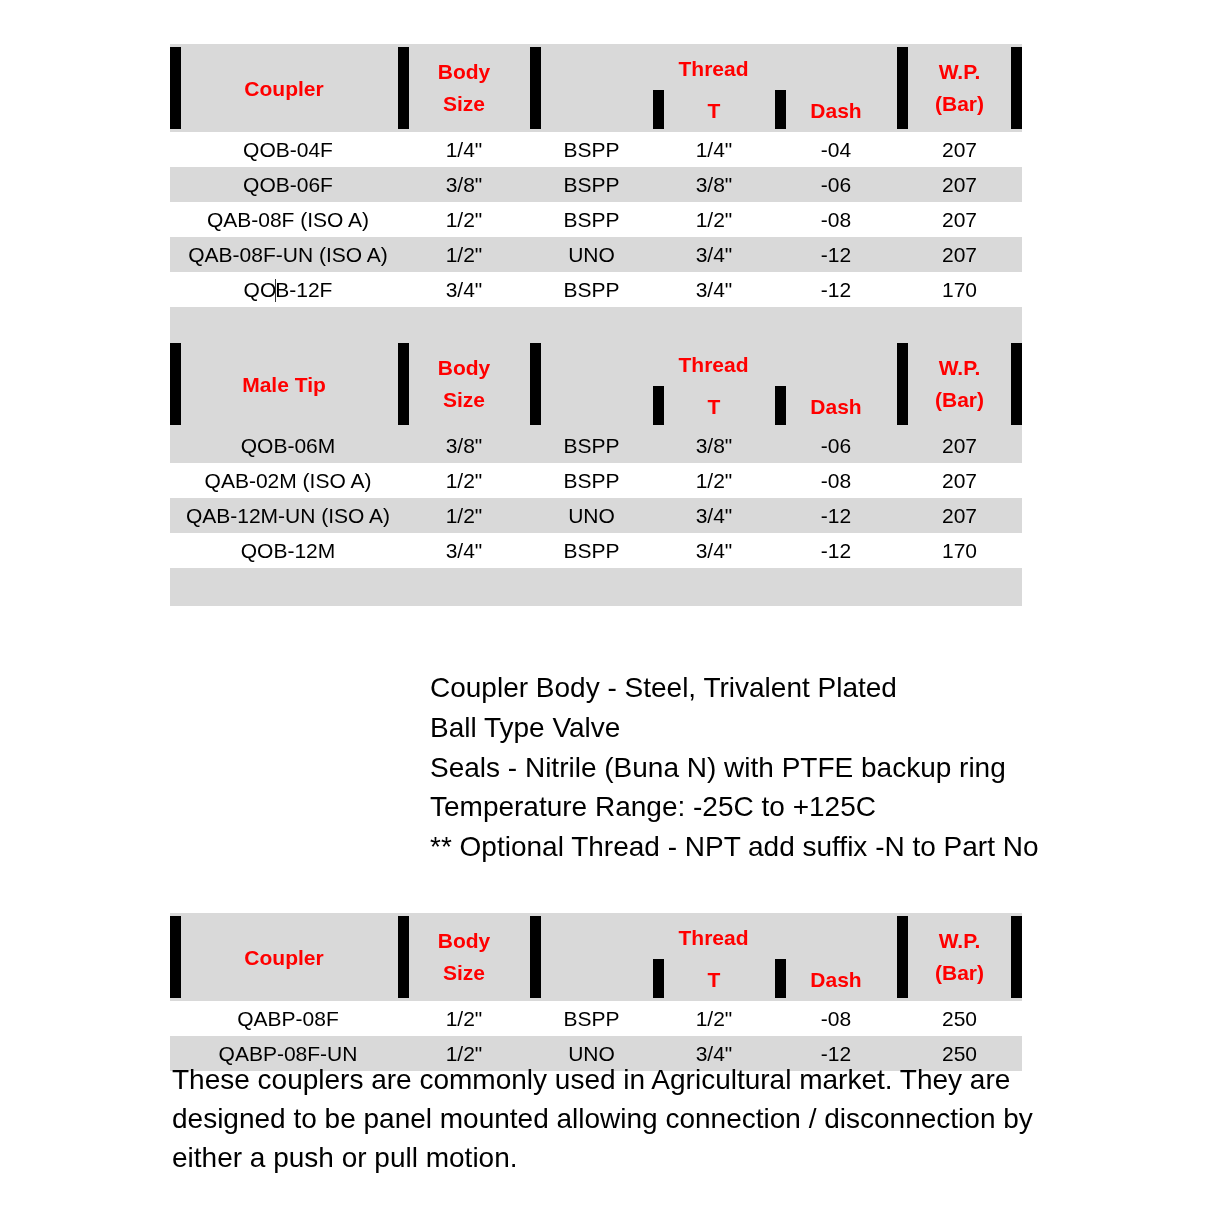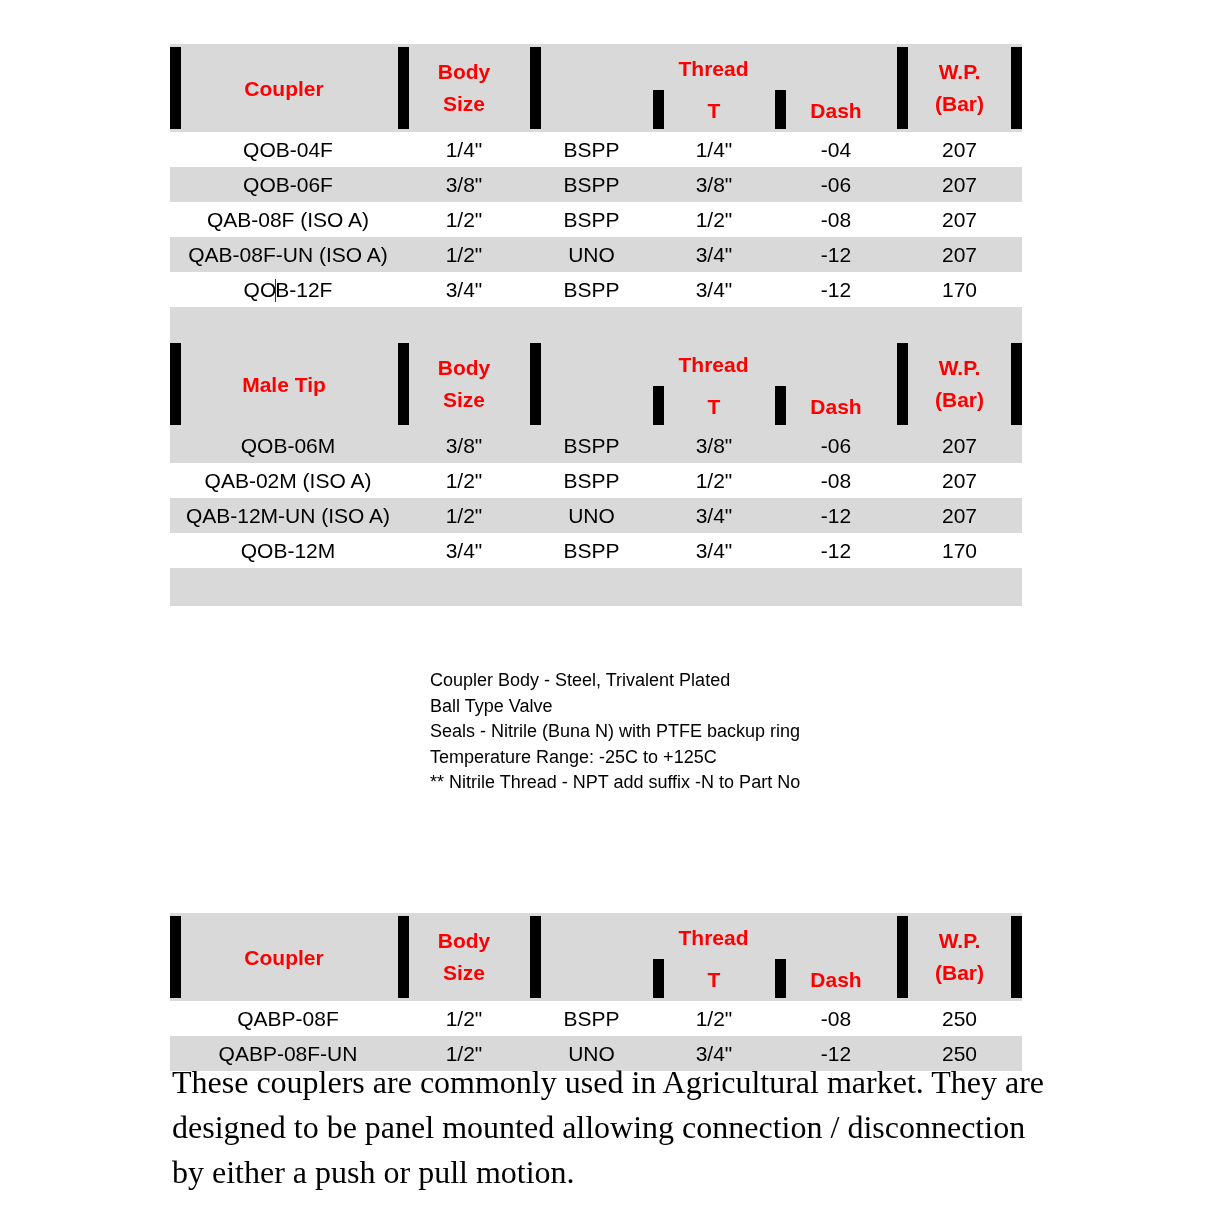--- a/index.html
+++ b/index.html
@@ -129,35 +129,35 @@
     letter-spacing: 0.2px;
     line-height: 1.25;
     font-family: "Liberation Sans", sans-serif;
   }
   .tech-list {
     margin: 0;
     padding: 0 0 0 26px;
     list-style: none;
   }
   .tech-list li {
-    font-size: 18px;
+    font-size: 28px;
     line-height: 1.42;
     font-family: "Liberation Sans", sans-serif;
     white-space: nowrap;
   }
 
   
   .bottom-note {
     position: absolute;
     left: 172px;
     top: 1060px;
     width: 880px;
-    font-size: 32px;
+    font-size: 28px;
     line-height: 1.40;
-    font-family: Liberation Serif, serif;
+    font-family: Liberation Sans, sans-serif;
   }
 </style>
 </head>
 <body>
 
 <div class="page">
 
   <div class="spec-table" id="tbl0" style="top:44px;">
     <div class="hdr-wrap">
       <div class="hdr-grid">
@@ -331,21 +331,21 @@
         </tbody>
     </table>
   </div>
 
   <div class="technical">
     <ul class="tech-list">
         <li>Coupler Body - Steel, Trivalent Plated</li>
         <li>Ball Type Valve</li>
         <li>Seals - Nitrile (Buna N) with PTFE backup ring</li>
         <li>Temperature Range: -25C to +125C</li>
-        <li>** Nitrile Thread - NPT add suffix -N to Part No</li>
+        <li>** Optional Thread - NPT add suffix -N to Part No</li>
       </ul>
   </div>
 
   <div class="spec-table" id="tbl2" style="top:913px;">
     <div class="hdr-wrap">
       <div class="hdr-grid">
         <div class="hdr-cell span2row">Coupler</div>
         <div class="hdr-cell span2row">
           <div style="text-align:center;line-height:1.52;">
             <div>Body</div>

